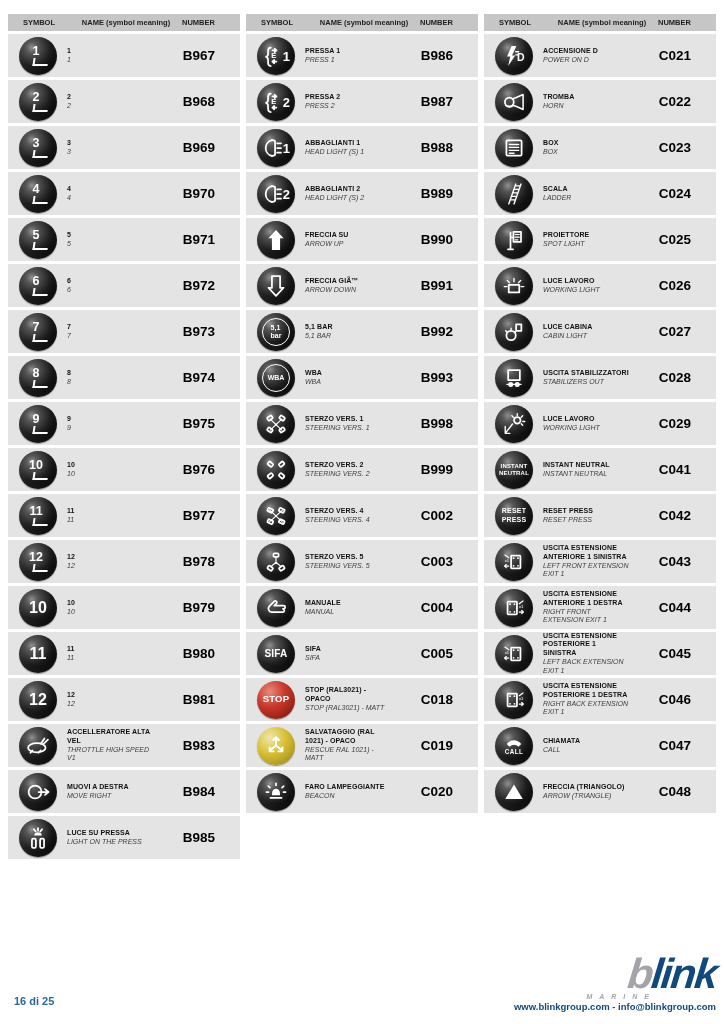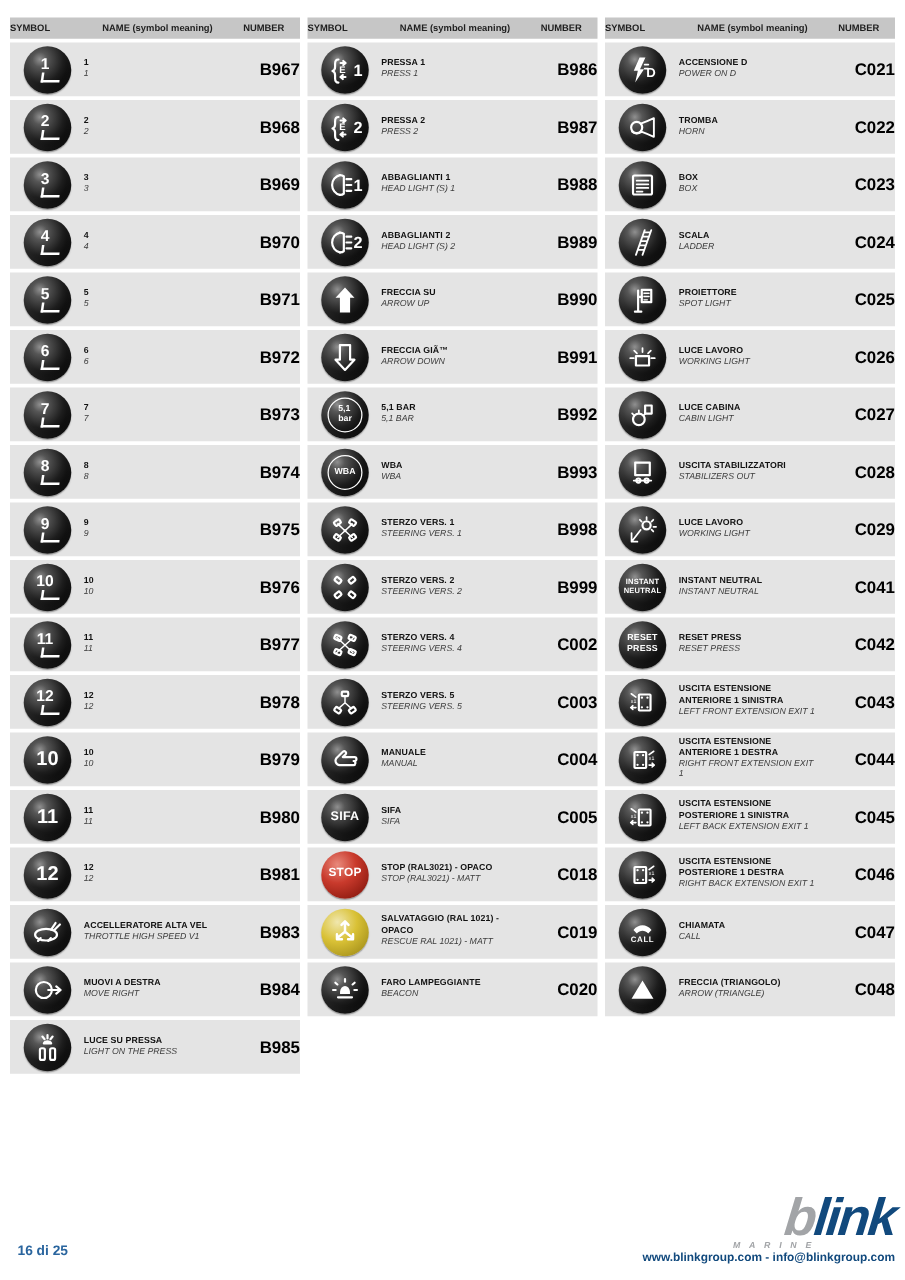--- a/index.html
+++ b/index.html
@@ -3,37 +3,37 @@
 <meta charset="utf-8">
 <style>
   html,body{margin:0;padding:0;}
   body{
     width:724px;height:1024px;background:#ffffff;position:relative;overflow:hidden;
     font-family:"Liberation Sans",sans-serif;
   }
   .grid{position:absolute;top:14px;left:8px;width:708px;display:grid;grid-template-columns:repeat(3,1fr);column-gap:6px;}
   .colhead{display:flex;align-items:center;background:#c6c6c6;height:17px;margin-bottom:3px;
     font-size:7.5px;font-weight:bold;color:#1e1e1e;}
-  .h-sym{width:62px;text-align:left;}
+  .h-sym{width:62px;text-align:center;}
   .h-name{flex:1;text-align:center;}
-  .h-num{width:58px;text-align:center;}
+  .h-num{width:58px;}
   .row{background:#e4e4e4;height:43px;margin-bottom:3px;display:flex;align-items:center;}
   .btn{width:38px;height:38px;border-radius:50%;margin-left:11px;flex:none;position:relative;
     display:flex;align-items:center;justify-content:center;}
   .btn.black{background:radial-gradient(circle at 34% 28%, #909090 0%, #565656 16%, #1d1d1d 50%, #000 80%);
     box-shadow:0 1px 1px rgba(0,0,0,.35), inset 0 -3px 5px rgba(255,255,255,.07);}
   .btn.red{background:radial-gradient(circle at 34% 28%, #e8897b 0%, #c93a2c 40%, #87170d 88%);
     box-shadow:0 1px 1px rgba(0,0,0,.35);}
   .btn.yellow{background:radial-gradient(circle at 34% 28%, #f0e7ae 0%, #d9c136 42%, #a08c18 90%);
     box-shadow:0 1px 1px rgba(0,0,0,.35);}
   .namecol{margin-left:10px;flex:1;display:flex;flex-direction:column;justify-content:center;
     line-height:1.25;padding-right:2px;}
   .nm{font-size:7px;font-weight:bold;color:#111;letter-spacing:.1px;}
   .mn{font-size:7px;font-style:italic;color:#3d3d3d;}
-  .numcol{width:58px;text-align:right;padding-right:0;font-size:13.5px;font-weight:bold;color:#000;}
+  .numcol{width:58px;text-align:right;padding-right:25px;font-size:13.5px;font-weight:bold;color:#000;}
   
   .glyph-num{color:#fff;font-weight:bold;font-size:16px;}
   .numpress{display:flex;flex-direction:column;align-items:center;line-height:1;color:#fff;}
   .numpress .n{font-size:12.5px;font-weight:bold;transform:translateX(-2px);}
   .numpress .br{width:13px;height:6px;border-left:2.5px solid #fff;border-bottom:2.5px solid #fff;
     margin-top:1px;transform:translateX(2px) skewX(-8deg);}
   .circled{width:26px;height:26px;border:1.6px solid #fff;border-radius:50%;display:flex;flex-direction:column;
     align-items:center;justify-content:center;color:#fff;font-weight:bold;line-height:1.1;font-size:7px;}
   .label{color:#fff;font-weight:bold;text-align:center;line-height:1.15;letter-spacing:.2px;}
   svg.glyph{width:28px;height:28px;}

